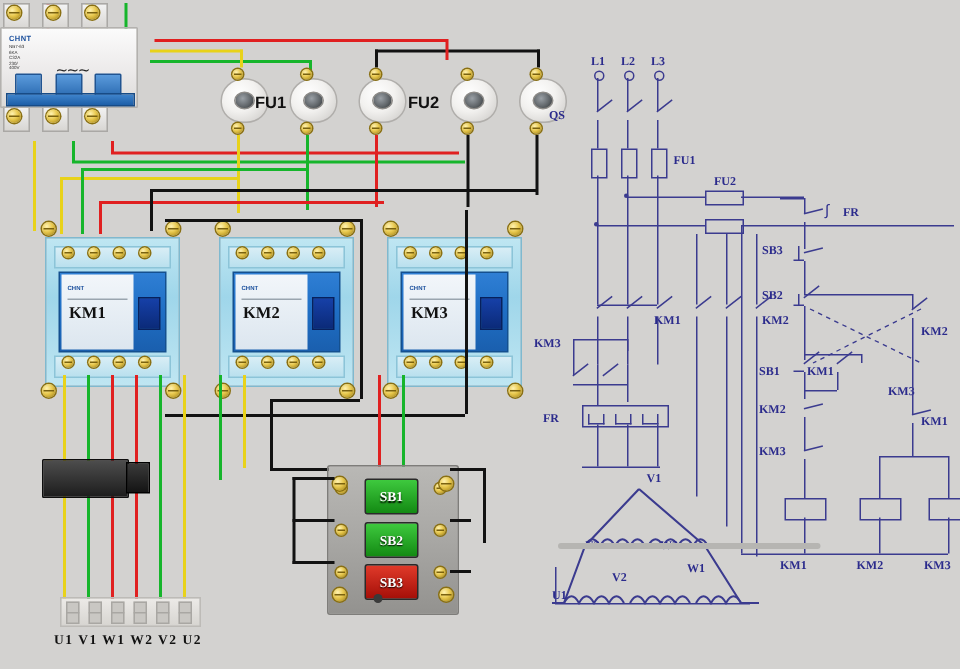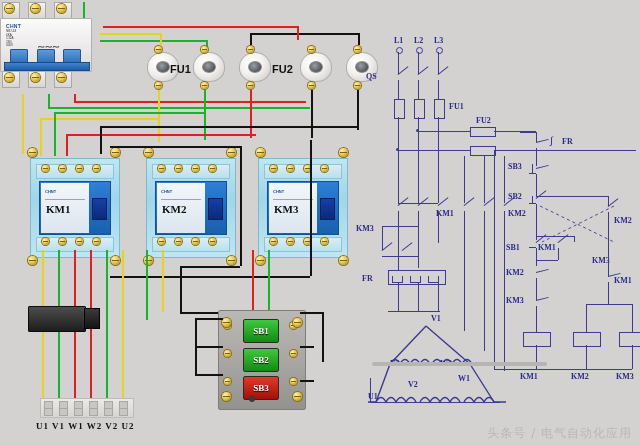--- a/index.html
+++ b/index.html
@@ -627,15 +627,14 @@
     <div class="sl v" style="left:142px;top:144px;height:219px;"></div>
 
     <div class="stxt" style="left:168px;top:366px;">KM1</div>
     <div class="stxt" style="left:219px;top:366px;">KM2</div>
     <div class="stxt" style="left:264px;top:366px;">KM3</div>
 
   </div>
 
   <div id="scrollhint"></div>
 
-  <div id="wm">头条号 / 电气自动化应用</div>
 
 </div>
 
 </body></html>

